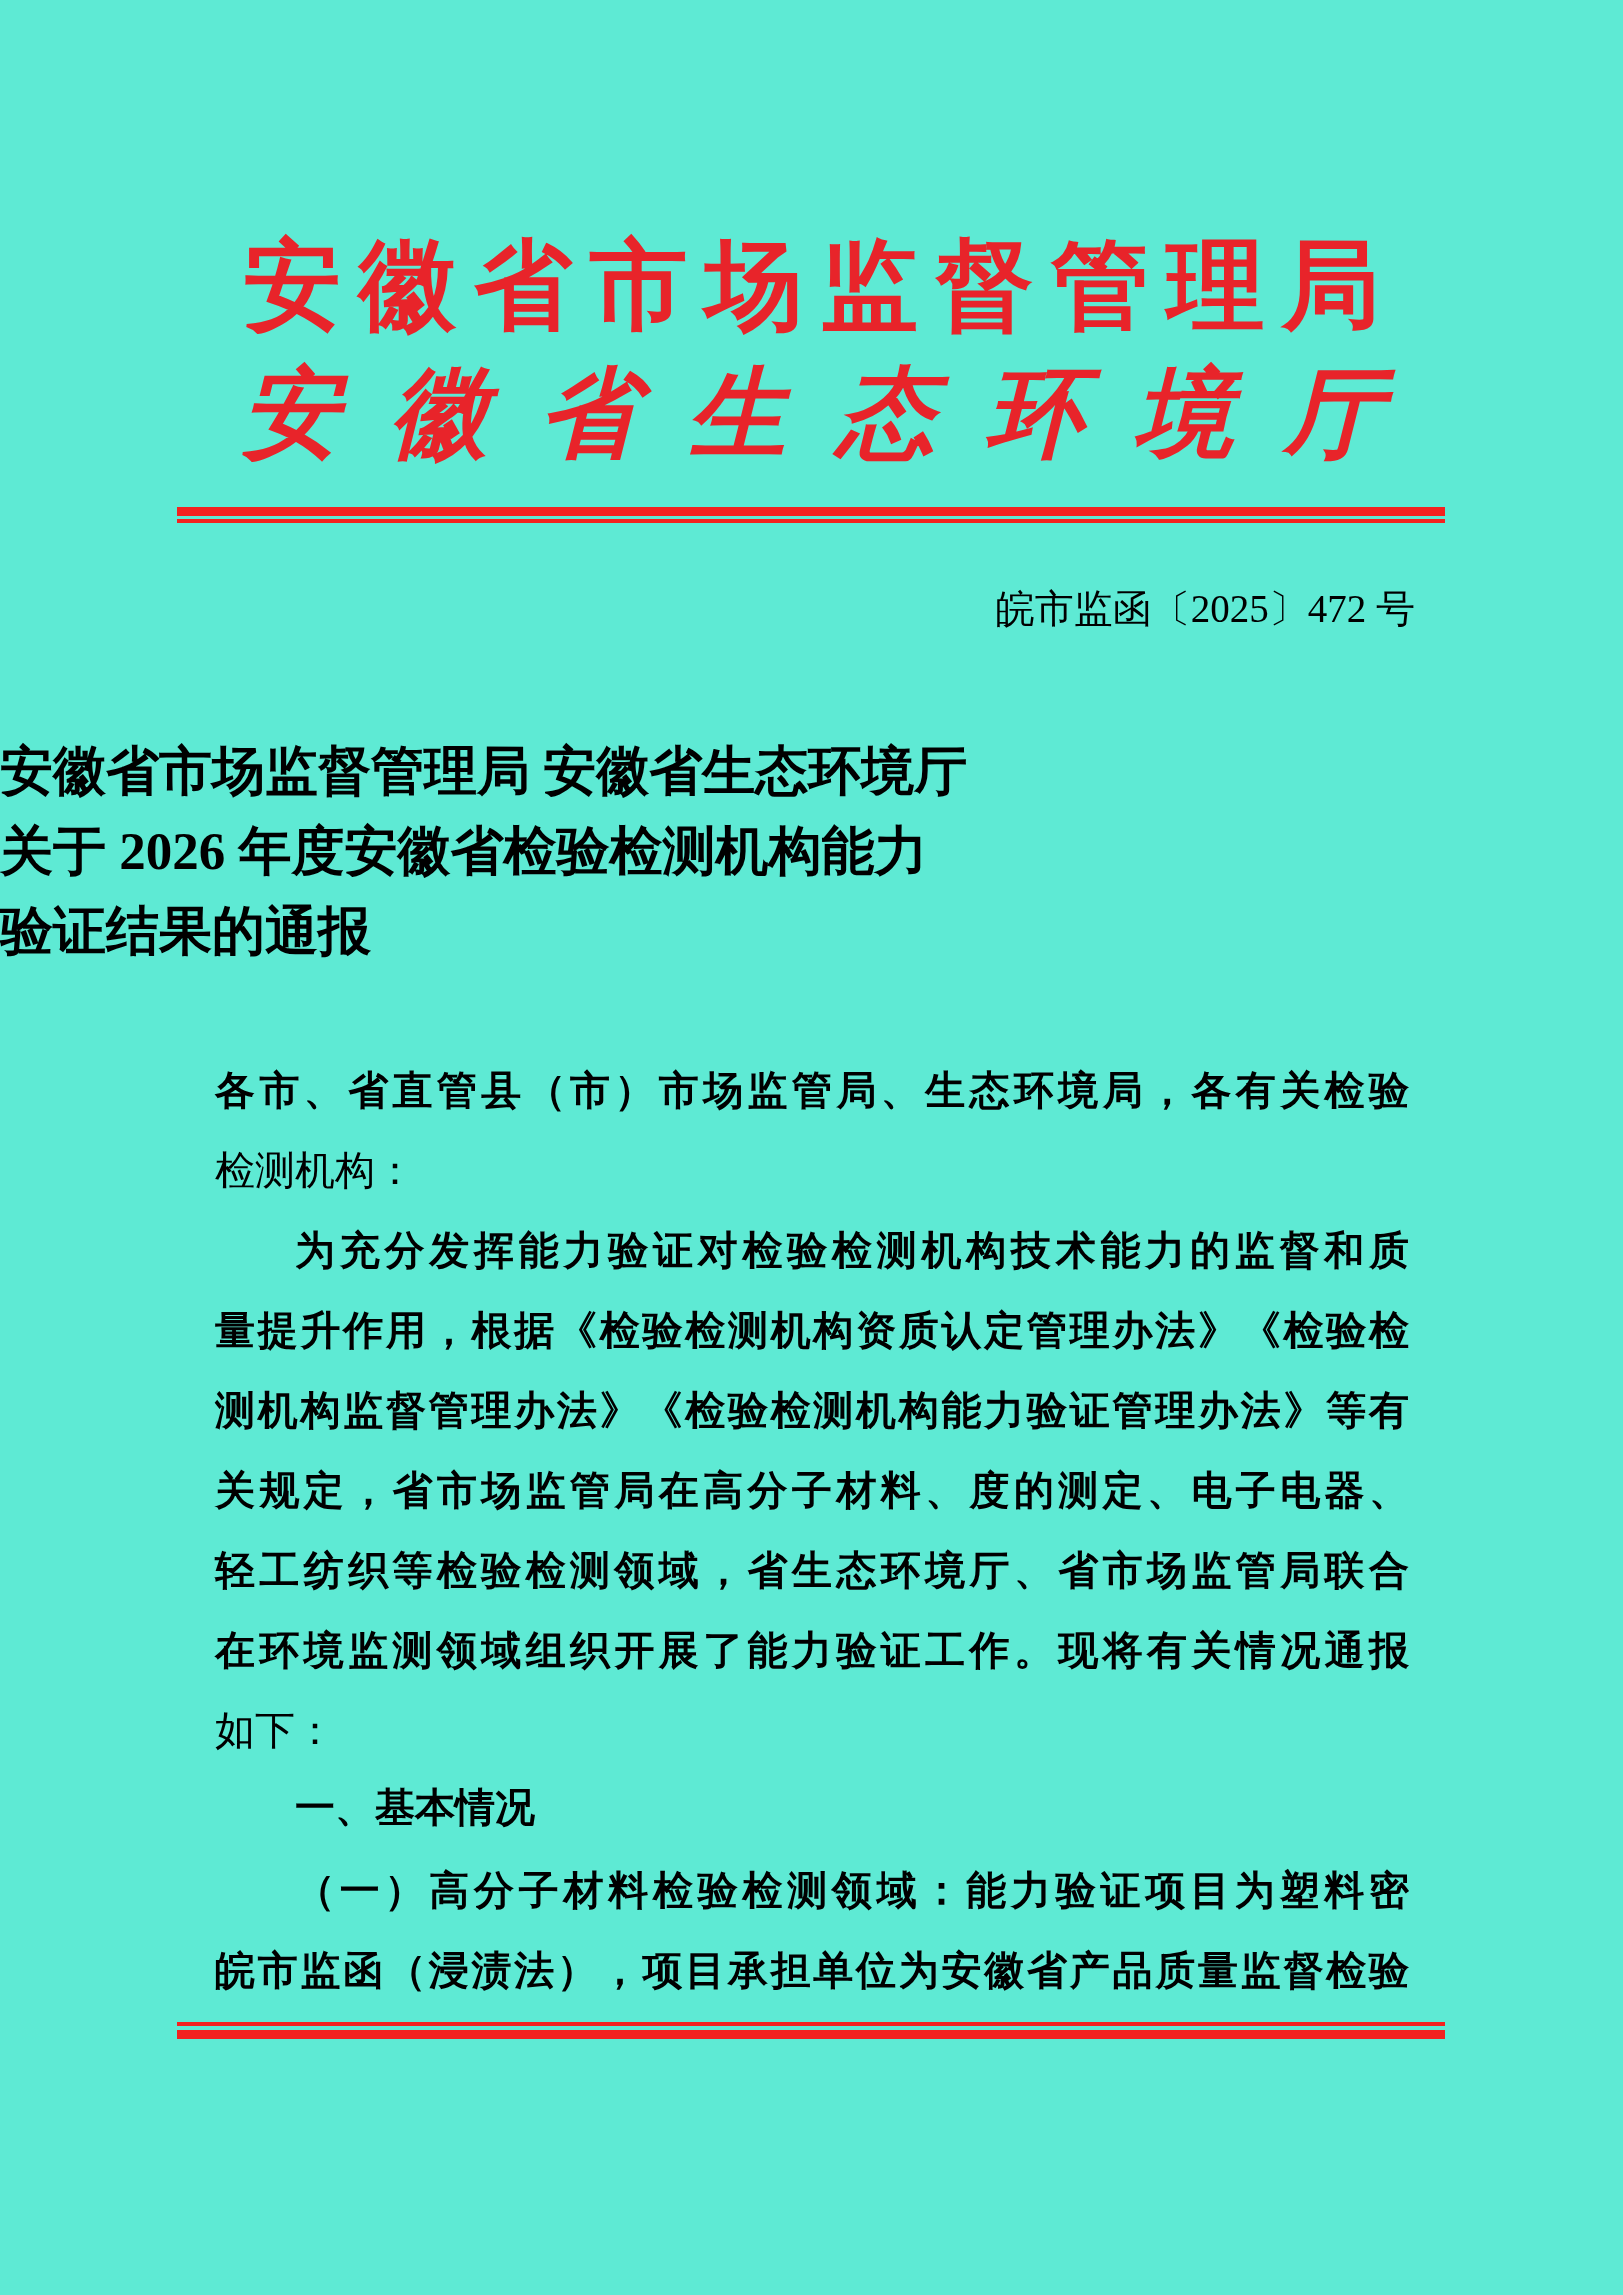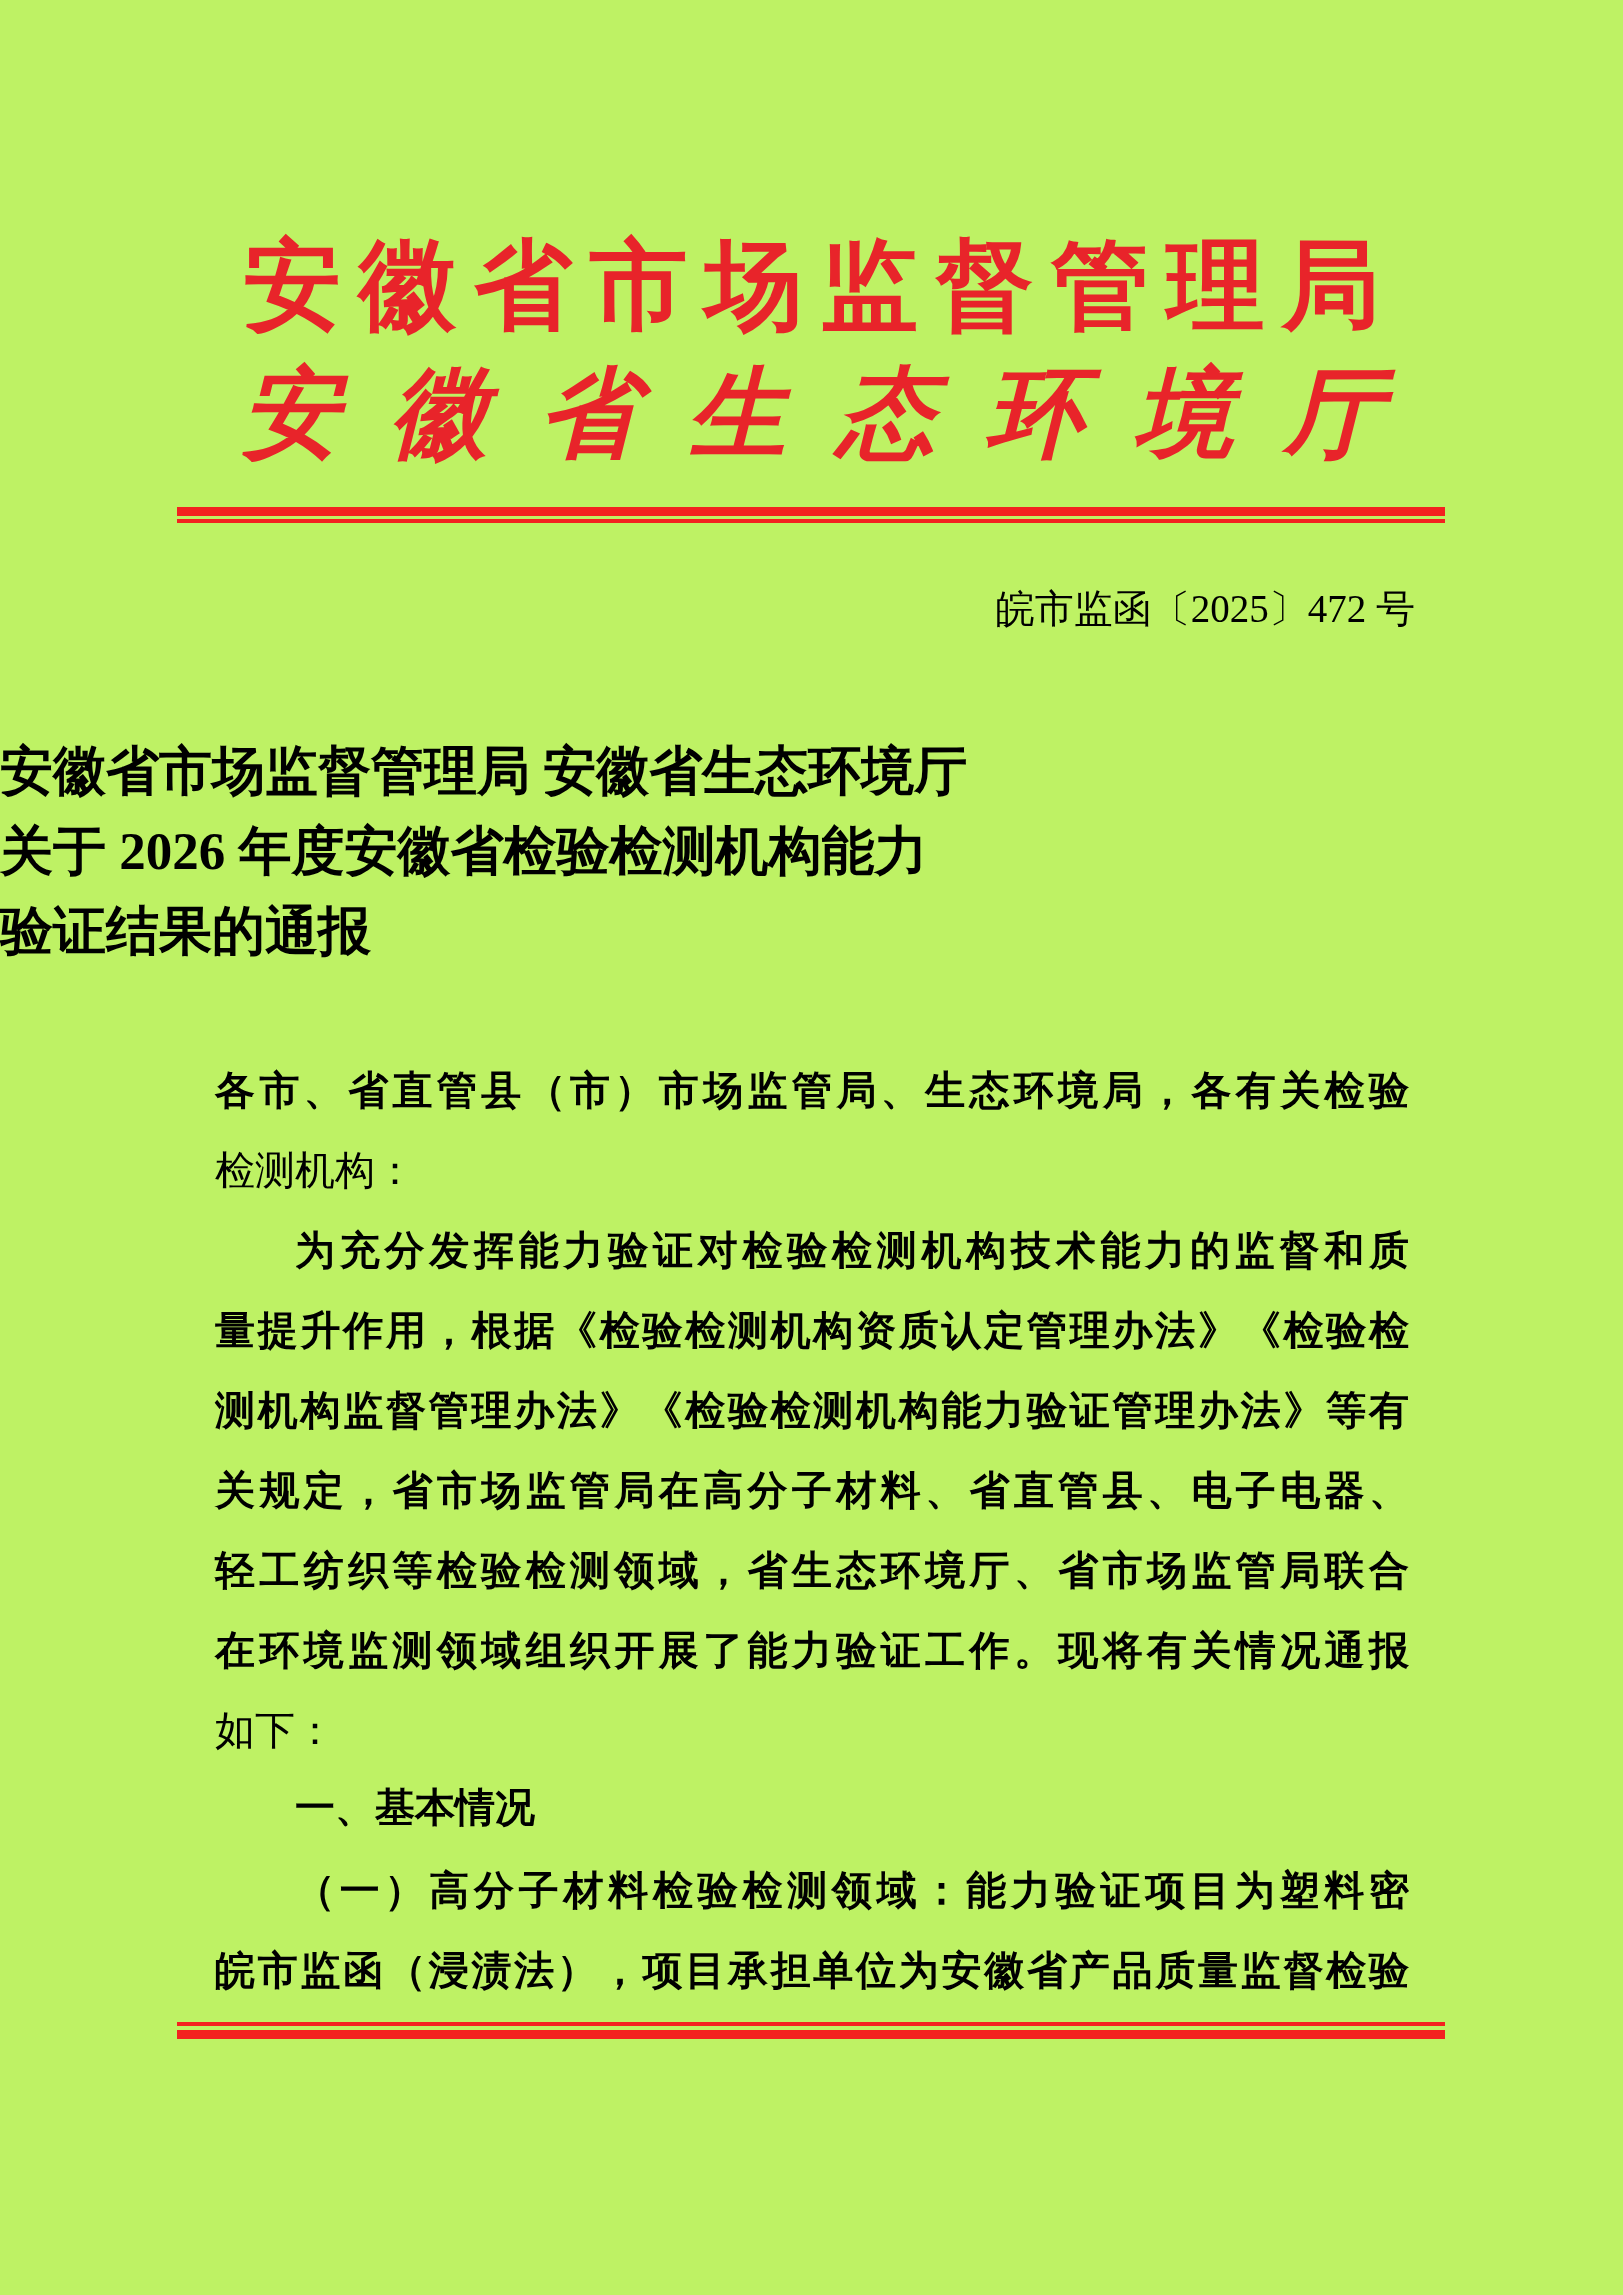--- a/index.html
+++ b/index.html
@@ -4,21 +4,21 @@
 <style>
   :root{
     --red-text:#e8242a;
     --red-rule:#f3221f;
   }
   html,body{margin:0;padding:0;background:#ffffff;}
   .page{
     position:relative;
     width:1623px;
     height:2295px;
-    background:#bef264;
+    background:#5eead4;
     overflow:hidden;
     font-family:"Liberation Serif", serif;
     color:#000;
   }
   
   .agency-line1{
     position:absolute; top:231px; left:0; right:0;
     text-align:center;
     font-size:98px; line-height:110px;
     font-weight:bold;
@@ -96,21 +96,21 @@
     <div>关于 2026 年度安徽省检验检测机构能力</div>
     <div>验证结果的通报</div>
   </div>
 
   <div class="body-block">
     <div class="body-line j">各市、省直管县（市）市场监管局、生态环境局，各有关检验</div>
     <div class="body-line">检测机构：</div>
     <div class="body-line j indent">为充分发挥能力验证对检验检测机构技术能力的监督和质</div>
     <div class="body-line j">量提升作用，根据《检验检测机构资质认定管理办法》《检验检</div>
     <div class="body-line j">测机构监督管理办法》《检验检测机构能力验证管理办法》等有</div>
-    <div class="body-line j">关规定，省市场监管局在高分子材料、省直管县、电子电器、</div>
+    <div class="body-line j">关规定，省市场监管局在高分子材料、度的测定、电子电器、</div>
     <div class="body-line j">轻工纺织等检验检测领域，省生态环境厅、省市场监管局联合</div>
     <div class="body-line j">在环境监测领域组织开展了能力验证工作。现将有关情况通报</div>
     <div class="body-line">如下：</div>
     <div class="body-line heading indent">一、基本情况</div>
     <div class="body-line j indent">（一）高分子材料检验检测领域：能力验证项目为塑料密</div>
     <div class="body-line j">皖市监函（浸渍法），项目承担单位为安徽省产品质量监督检验</div>
   </div>
 
   <div class="rule rule-bottom-thin"></div>
   <div class="rule rule-bottom-thick"></div>

